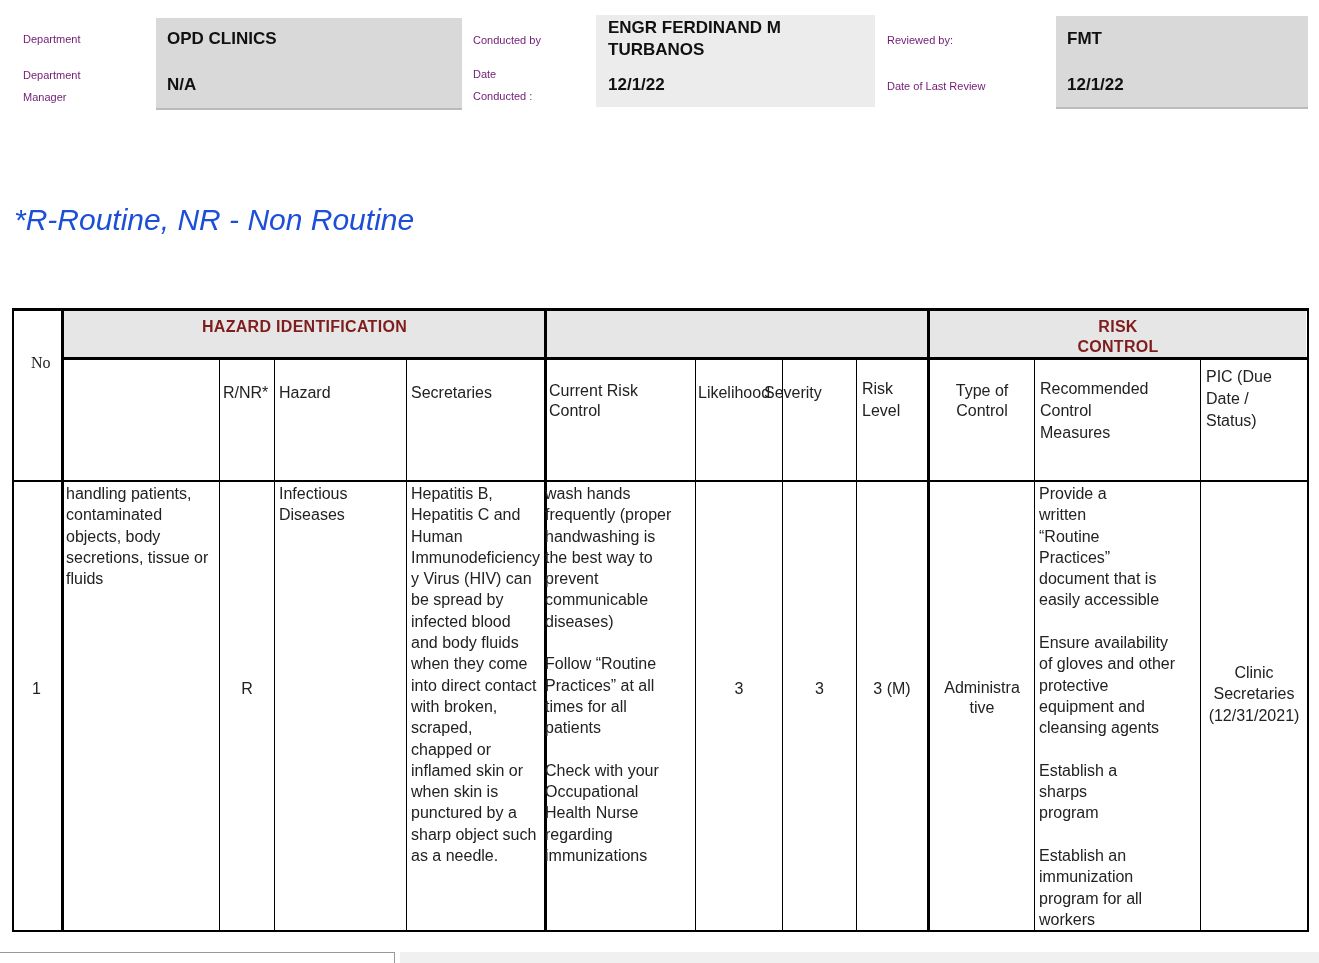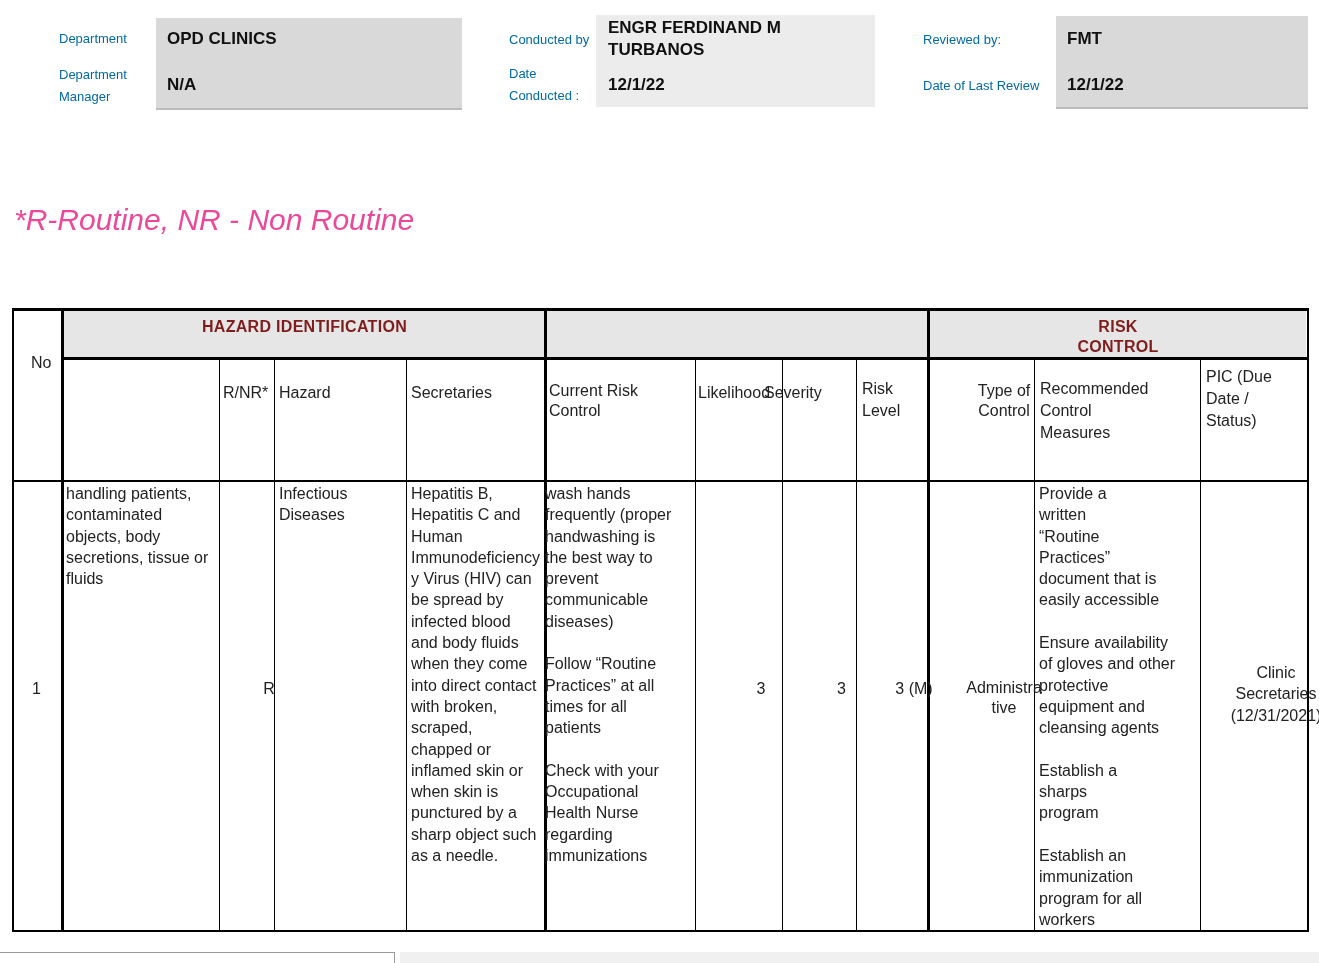--- a/index.html
+++ b/index.html
@@ -1,36 +1,36 @@
 <!DOCTYPE html>
 <html><head>
 <meta charset="utf-8">
 <style>
   * { box-sizing: border-box; margin: 0; padding: 0; }
   html, body { width: 1319px; height: 963px; background: #ffffff; overflow: hidden; }
   body { font-family: "Liberation Sans", sans-serif; color: #111; position: relative; }
 
   
-  .lbl { position: absolute; font-size: 13px; color: #0369a1; line-height: 22px; margin-left: 36px; }
+  .lbl { position: absolute; font-size: 11px; color: #701a75; line-height: 22px; }
   .box { position: absolute; background: #d9d9d9; }
   .box.light { background: #ececec; }
   .val { position: absolute; font-size: 17px; font-weight: bold; color: #111; line-height: 22px; }
   .box-under { position: absolute; height: 2px; border-top: 1px solid #bbb; border-bottom: 1px solid #bbb; }
 
   
-  .legend { position: absolute; left: 14px; top: 203px; font-size: 30px; font-style: italic; color: #ec4899; }
+  .legend { position: absolute; left: 14px; top: 203px; font-size: 30px; font-style: italic; color: #1d4ed8; }
 
   
   .grid { position: absolute; left: 12px; top: 308px; width: 1297px; height: 624px; }
   .ln { position: absolute; background: #000; }
   .cell { position: absolute; font-size: 16px; line-height: 21.3px; color: #222; }
   .sec { position: absolute; background: #e6e6e6; }
   .sec-title { position: absolute; font-size: 16px; font-weight: bold; letter-spacing: 0.3px; text-align: center; color: #7f1d1d; line-height: 20px; }
   .pre { white-space: pre-line; }
-  .center { text-align: center; margin-left: 22px; }
+  .center { text-align: center; }
 
   .footer-bar { position: absolute; left: 400px; top: 952px; width: 919px; height: 11px; background: #f0f0f0; }
   .footer-line { position: absolute; left: 0; top: 952px; width: 395px; height: 1px; background: #999; }
   .footer-tick { position: absolute; left: 394px; top: 952px; width: 1px; height: 11px; background: #999; }
 </style>
 </head>
 <body>
 
 <div>
   <div class="lbl" style="left:23px;top:28px;">Department</div>
@@ -87,21 +87,21 @@
   <div class="ln" style="left:683px;top:52px;width:1px;height:572px;"></div>
   <div class="ln" style="left:770px;top:52px;width:1px;height:572px;"></div>
   <div class="ln" style="left:844px;top:52px;width:1px;height:572px;"></div>
   <div class="ln" style="left:1022px;top:52px;width:1px;height:572px;"></div>
   <div class="ln" style="left:1188px;top:52px;width:1px;height:572px;"></div>
 
   <div class="sec-title" style="left:52px;top:9px;width:481px;">HAZARD IDENTIFICATION</div>
   <div class="sec-title pre" style="left:918px;top:9px;width:376px;">RISK
 CONTROL</div>
 
-  <div class="cell" style="left:19px;top:44px;">No</div>
+  <div class="cell" style="left:19px;top:44px;font-family:Liberation Serif, serif;">No</div>
   <div class="cell" style="left:211px;top:74px;">R/NR*</div>
   <div class="cell" style="left:267px;top:74px;">Hazard</div>
   <div class="cell" style="left:399px;top:74px;">Secretaries</div>
   <div class="cell pre" style="left:537px;top:73px;line-height:20px;">Current Risk
 Control</div>
   <div class="cell" style="left:686px;top:74px;">Likelihood</div>
   <div class="cell" style="left:752px;top:74px;">Severity</div>
   <div class="cell pre" style="left:850px;top:70px;line-height:22px;">Risk
 Level</div>
   <div class="cell pre center" style="left:918px;top:73px;width:104px;line-height:20px;">Type of

